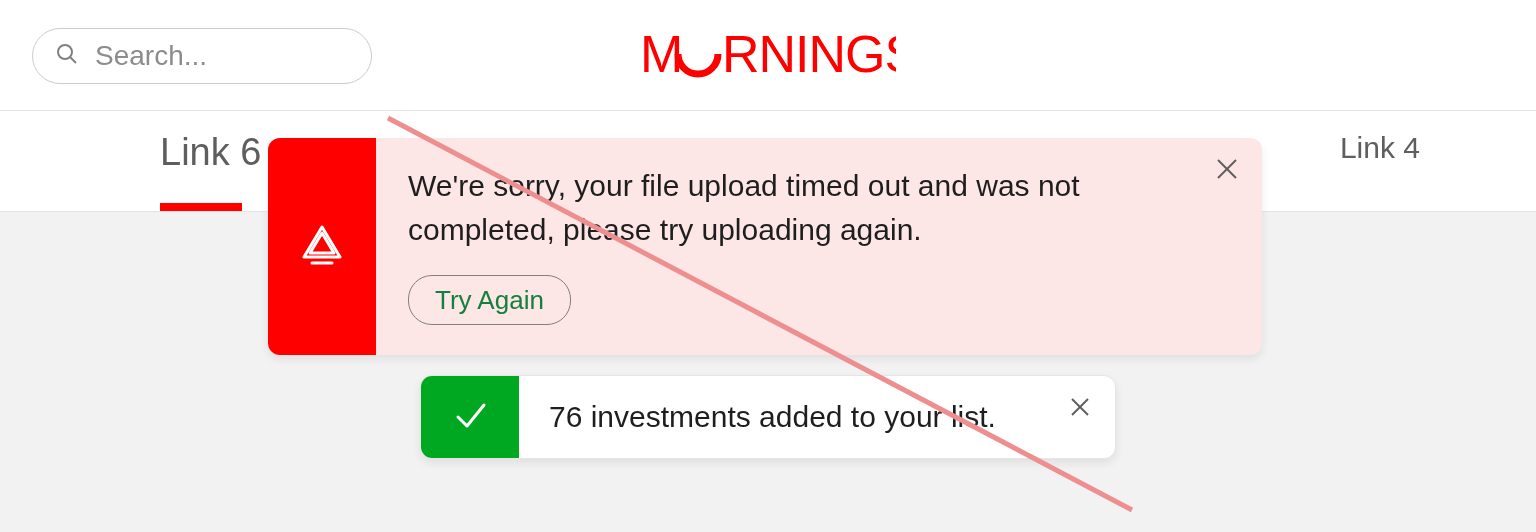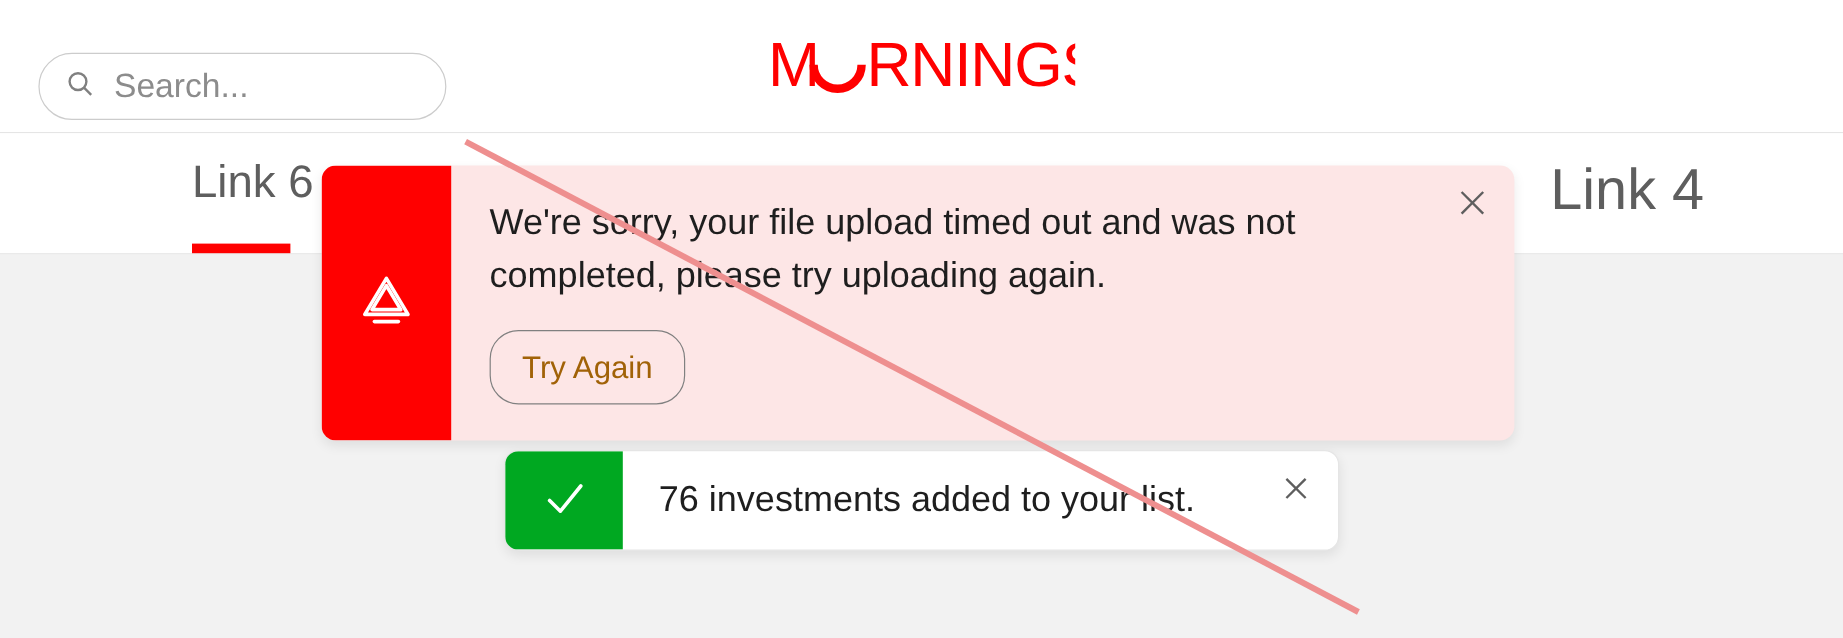--- a/index.html
+++ b/index.html
@@ -24,21 +24,21 @@
   }
   
   .header{
     position:relative;
     height:110px;
     background:#fff;
     border-bottom:1px solid #e5e5e5;
   }
   .search{
     position:absolute;
-    top:44px;
+    top:28px;
     left:32px;
     width:340px;
     height:56px;
     border:1px solid var(--border);
     border-radius:30px;
     background:#fff;
     display:flex;
     align-items:center;
     padding:0 22px;
     box-sizing:border-box;
@@ -80,21 +80,21 @@
     position:absolute;
     left:160px;
     bottom:0;
     width:82px;
     height:8px;
     background:var(--red);
   }
   .nav .link4{
     position:absolute;
     right:116px; top:20px;
-    font-size:48px;
+    font-size:30px;
     font-weight:300;
     color:#5e5e5e;
   }
   
   .stage{
     position:absolute;
     left:0; top:110px;
     width:1536px;
     height:422px;
     z-index:5;
@@ -127,26 +127,26 @@
     font-size:30px;
     line-height:1.45;
     color:var(--text);
     font-weight:300;
     max-width:760px;
   }
   .notif-error .btn{
     margin-top:24px;
     display:inline-flex;
     align-items:center;
-    height:62px;
+    height:50px;
     padding:0 26px;
     border:1px solid #808080;
     border-radius:24px;
     font-size:26px;
-    color:#a16207;
+    color:#15803d;
     background:transparent;
     cursor:pointer;
   }
   .notif .close{
     position:absolute;
     top:18px;
     right:20px;
     width:30px;height:30px;
     display:flex;align-items:center;justify-content:center;
     cursor:pointer;

